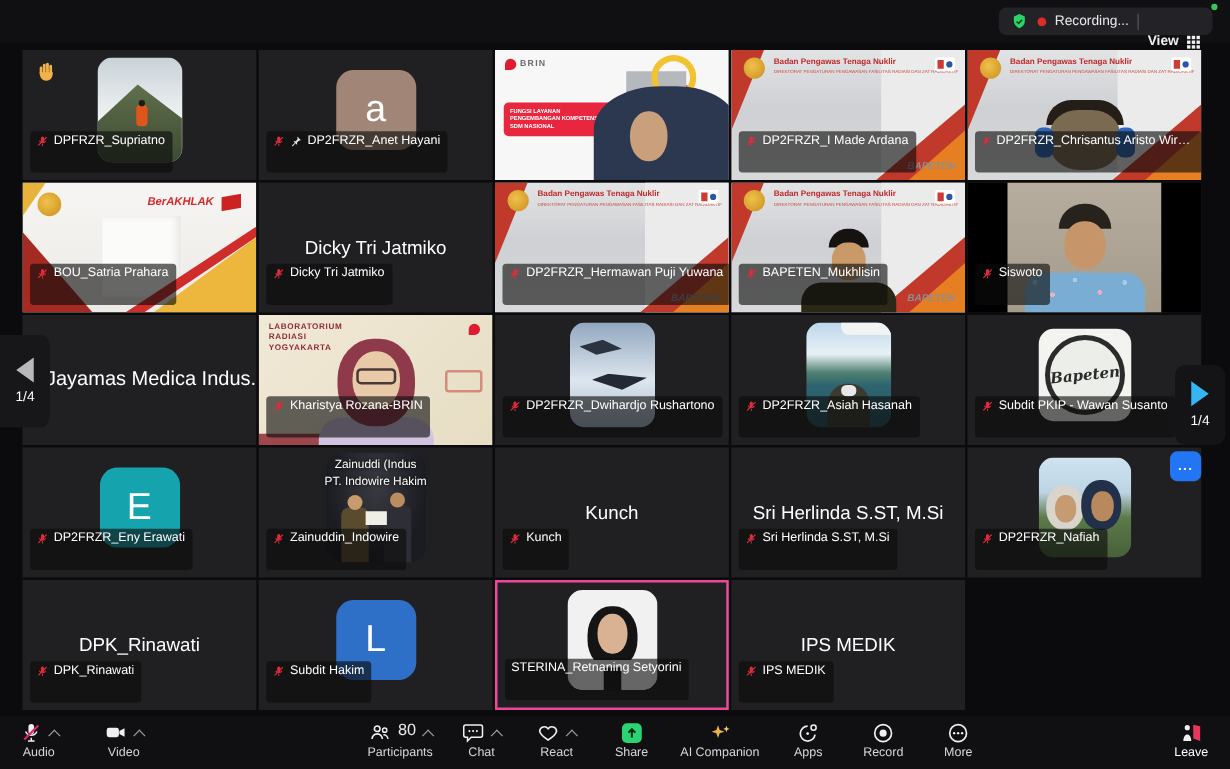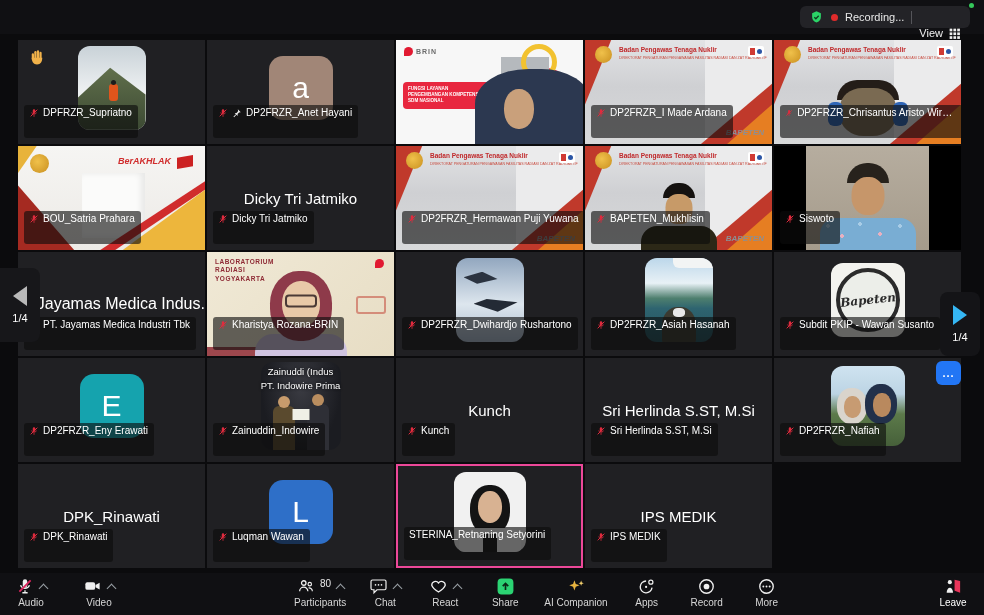--- a/index.html
+++ b/index.html
@@ -5,21 +5,21 @@
   html,body{margin:0;padding:0;}
   body{width:984px;height:615px;background:#0b0b0d;overflow:hidden;position:relative;
        font-family:"Liberation Sans",sans-serif;-webkit-font-smoothing:antialiased;}
   
   .topbar{position:absolute;top:0;left:0;right:0;height:34px;background:#101013;z-index:40;}
   .sys-dot{position:absolute;top:3px;right:10px;width:5px;height:5px;border-radius:50%;background:#35c75a;}
   .rec-pill{position:absolute;top:6px;right:14px;height:22px;background:#232327;border-radius:6px;
             display:flex;align-items:center;gap:7px;padding:0 9px;color:#e8e8e8;font-size:11px;}
   .rec-dot{width:7px;height:7px;border-radius:50%;background:#e02b2b;}
   .pill-div{width:1px;height:13px;background:#55555a;}
-  .viewbtn{display:flex;align-items:center;gap:5px;color:#f0f0f0;font-size:11px;font-weight:normal;cursor:default;margin-top:32px;}
+  .viewbtn{display:flex;align-items:center;gap:5px;color:#f0f0f0;font-size:11px;font-weight:bold;cursor:default;margin-top:32px;}
   
   .grid{position:absolute;top:40px;left:18px;width:943px;display:grid;
         grid-template-columns:repeat(5,187px);grid-auto-rows:104px;gap:2px;z-index:1;}
   .tile{position:relative;background:#202023;overflow:hidden;}
   .tile.active{border:2px solid #ec4899;}
   .ctext{position:absolute;inset:0;display:flex;align-items:center;justify-content:center;
          color:#fff;font-size:15px;white-space:nowrap;}
   .nameplate{position:absolute;left:6px;bottom:6px;max-width:92%;background:rgba(12,12,12,.62);
              border-radius:3px;padding:2px 6px 20px 5px;display:flex;align-items:center;gap:4px;
              color:#fff;font-size:10px;white-space:nowrap;overflow:hidden;text-overflow:ellipsis;z-index:6;}
@@ -145,21 +145,21 @@
   .toolbar{position:absolute;left:0;right:0;bottom:0;height:42px;background:#101013;z-index:30;}
   .tb-group{position:absolute;top:3px;display:flex;}
   .tb-left{left:10px;gap:26px;}
   .tb-center{left:294px;gap:18px;}
   .tb-right{right:10px;margin-left:10px;}
   .tb-item{display:flex;flex-direction:column;align-items:center;min-width:42px;cursor:default;}
   .tb-icon{height:20px;display:flex;align-items:center;gap:4px;}
   .tb-label{color:#d6d6d6;font-size:10px;margin-top:1px;white-space:nowrap;}
   .chev{width:6px;height:6px;border-right:1.5px solid #9aa0a6;border-bottom:1.5px solid #9aa0a6;
         transform:rotate(-135deg);margin-left:2px;margin-top:4px;}
-  .badge{color:#e8e8e8;font-size:10px;margin-top:-6px;}
+  .badge{color:#e8e8e8;font-size:13px;margin-top:-6px;}
   svg{display:block;}
 </style>
 </head>
 <body>
 
 <div class="topbar">
   <div class="sys-dot"></div>
   <div class="rec-pill">
     <svg width="15" height="15" viewBox="0 0 24 24">
       <path d="M12 2l7 3v6c0 4.5-3 7.5-7 9-4-1.5-7-4.5-7-9V5z" fill="#2bd467"></path>
@@ -392,28 +392,20 @@
           <rect x="9" y="3" width="6" height="11" rx="3" fill="#e02b3e"></rect>
           <path d="M6 11a6.5 6.5 0 0 0 12 0M12 17v4" stroke="#e02b3e" stroke-width="2" fill="none"></path>
           <path d="M4 20L20 4" stroke="#e02b3e" stroke-width="2.4"></path>
         </svg>
       <span>Siswoto</span>
     </div>
   </div>
 
   <div class="tile">
     <div class="ctext" style="font-size:16px;">PT. Jayamas Medica Indus...</div>
-    <div class="nameplate">
-      <svg width="10" height="10" viewBox="0 0 24 24">
-          <rect x="9" y="3" width="6" height="11" rx="3" fill="#e02b3e"></rect>
-          <path d="M6 11a6.5 6.5 0 0 0 12 0M12 17v4" stroke="#e02b3e" stroke-width="2" fill="none"></path>
-          <path d="M4 20L20 4" stroke="#e02b3e" stroke-width="2.4"></path>
-        </svg>
-      <span>PT. Jayamas Medica Industri Tbk</span>
-    </div>
   </div>
 
   <div class="tile">
     <div class="kh-bg"></div>
     <div class="kh-title">LABORATORIUM
 RADIASI
 YOGYAKARTA</div>
     <div class="kh-logo"></div>
     <div class="kh-orn2"></div>
     <div class="kh-body"></div>
@@ -494,21 +486,21 @@
   <div class="tile">
     <div class="av av-photo" style="width:80px;height:88px;">
       <div class="award-bg"></div>
       <div class="aw-p1"></div>
       <div class="aw-p2"></div>
       <div class="aw-hd1"></div>
       <div class="aw-hd2"></div>
       <div class="aw-cert"></div>
     </div>
     <div class="av-txt" style="top:8px;">Zainuddi (Indus</div>
-    <div class="av-txt" style="top:22px;">PT. Indowire Prima</div>
+    <div class="av-txt" style="top:22px;">PT. Indowire Hakim</div>
     <div class="nameplate">
       <svg width="10" height="10" viewBox="0 0 24 24">
           <rect x="9" y="3" width="6" height="11" rx="3" fill="#e02b3e"></rect>
           <path d="M6 11a6.5 6.5 0 0 0 12 0M12 17v4" stroke="#e02b3e" stroke-width="2" fill="none"></path>
           <path d="M4 20L20 4" stroke="#e02b3e" stroke-width="2.4"></path>
         </svg>
       <span>Zainuddin_Indowire</span>
     </div>
   </div>
 
@@ -567,21 +559,21 @@
   </div>
 
   <div class="tile">
     <div class="av letter" style="background:#2e6fc8">L</div>
     <div class="nameplate">
       <svg width="10" height="10" viewBox="0 0 24 24">
           <rect x="9" y="3" width="6" height="11" rx="3" fill="#e02b3e"></rect>
           <path d="M6 11a6.5 6.5 0 0 0 12 0M12 17v4" stroke="#e02b3e" stroke-width="2" fill="none"></path>
           <path d="M4 20L20 4" stroke="#e02b3e" stroke-width="2.4"></path>
         </svg>
-      <span>Luqman Wawan</span>
+      <span>Subdit Hakim</span>
     </div>
   </div>
 
 
   <div class="tile active">
     <div class="av av-photo" style="width:72px;height:80px;">
       <div class="doc-bg"></div>
       <div class="doc-hijab"></div>
       <div class="doc-coat"></div>
       <div class="doc-shirt"></div>

